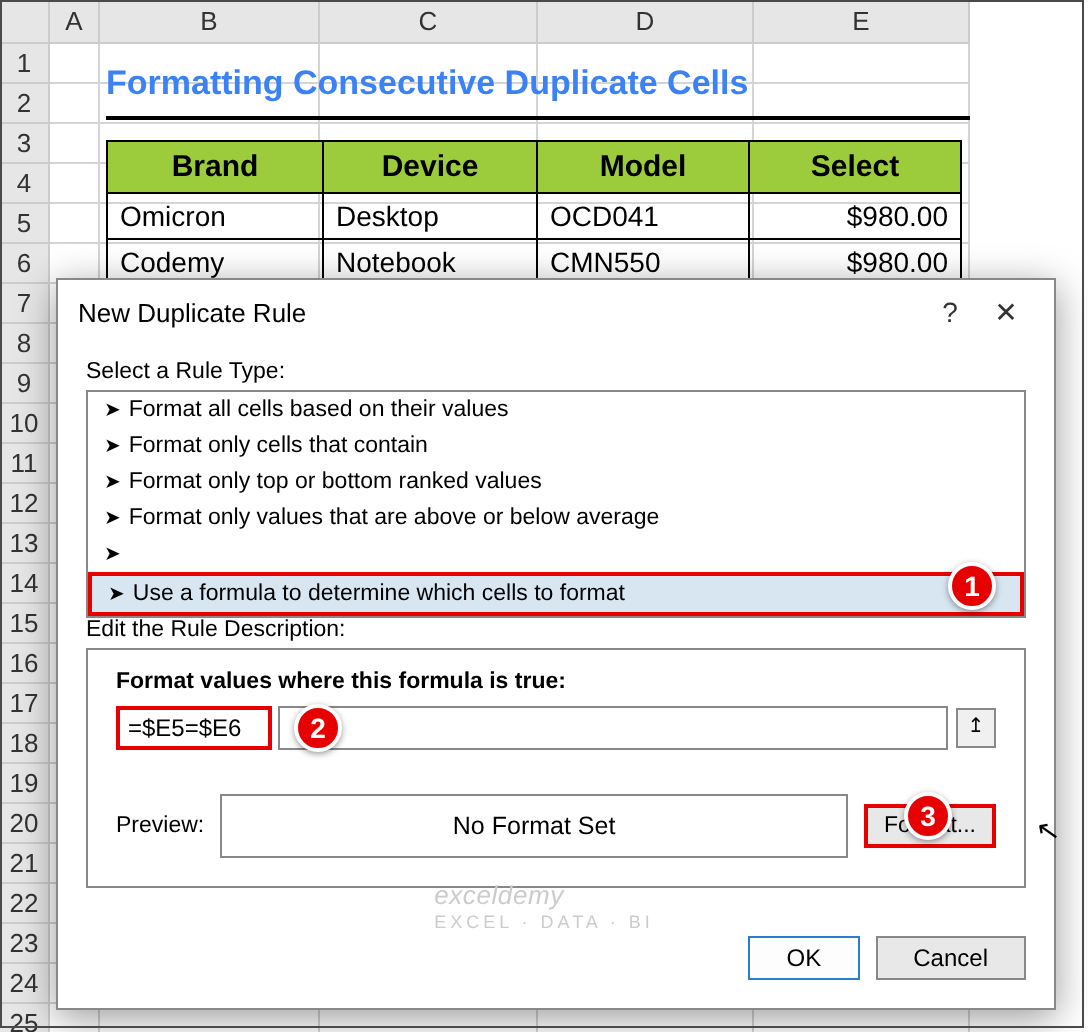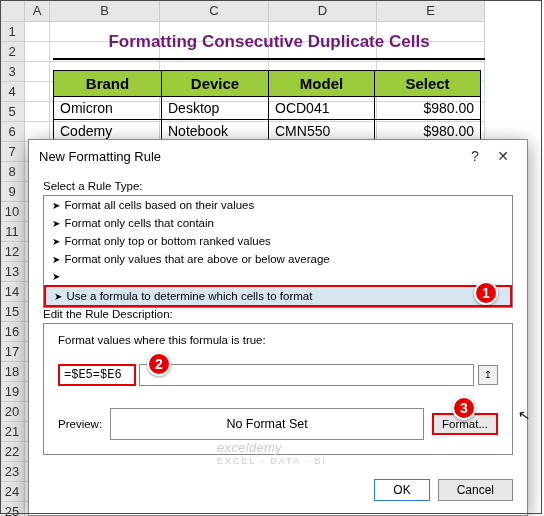--- a/index.html
+++ b/index.html
@@ -7,42 +7,42 @@
 
     
     .sheet { position: absolute; top: 0; left: 0; width: 100%; height: 100%; }
     .col-headers { display: flex; }
     .col-header { background: #e6e6e6; border-right: 1px solid #ccc; border-bottom: 1px solid #ccc; height: 22px; text-align: center; font-size: 13px; line-height: 22px; color: #333; }
     .row-label { background: #e6e6e6; border-right: 1px solid #ccc; border-bottom: 1px solid #ccc; width: 25px; text-align: center; font-size: 13px; line-height: 20px; color: #333; }
     .sheet-row { display: flex; height: 20px; }
     .cell { border-right: 1px solid #d4d4d4; border-bottom: 1px solid #d4d4d4; background: #fff; }
 
     
-    .sheet-title { position: absolute; top: 32px; left: 53px; width: 432px; text-align: center; font-size: 17px; font-weight: bold; color: #701a75; }
+    .sheet-title { position: absolute; top: 32px; left: 53px; width: 432px; text-align: left; font-size: 17px; font-weight: bold; color: #3b82f6; }
     .underline-bar { position: absolute; top: 58px; left: 53px; width: 432px; height: 1.5px; background: #000; }
     .data-table { position: absolute; top: 70px; left: 53px; border-collapse: collapse; }
     .data-table th { background: #9ccc3c; color: #000; font-size: 15px; font-weight: bold; border: 1px solid #000; padding: 4px 8px; }
     .data-table td { border: 1px solid #000; font-size: 14px; padding: 3px 6px; }
     .right { text-align: right; }
 
     
     .dialog { position: absolute; top: 139px; left: 28px; width: 500px; background: #fff; border: 1px solid #888; box-shadow: 0 4px 18px rgba(0,0,0,0.4); font-size: 12px; }
     .titlebar { display: flex; align-items: center; padding: 8px 10px; font-size: 13px; color: #000; }
     .titlebar .spacer { flex: 1; }
     .titlebar .btn { width: 28px; text-align: center; font-size: 14px; color: #333; }
     .dialog-body { padding: 8px 14px 14px 14px; }
     .section-label { font-size: 11.5px; margin-bottom: 3px; }
     .rule-list { border: 1px solid #888; background: #fff; }
     .rule-item { padding: 3px 8px; font-size: 11.5px; display: flex; align-items: center; gap: 4px; }
     .rule-item.selected { background: #d8e6f2; border: 2.5px solid #e60000; margin: -0px; }
     .arrow { font-size: 10px; }
     .desc-box { border: 1px solid #888; padding: 10px 14px 14px 14px; margin-top: 3px; }
-    .desc-label { font-weight: normal; font-size: 11.5px; margin-bottom: 18px; }
+    .desc-label { font-weight: bold; font-size: 11.5px; margin-bottom: 6px; }
     .formula-row { display: flex; align-items: center; gap: 4px; }
-    .formula-input { width: 78px; padding: 2px 4px; font-size: 12px; border: 2.5px solid #e60000; outline: none; font-family: Liberation Mono, monospace; }
+    .formula-input { width: 78px; padding: 2px 4px; font-size: 12px; border: 2.5px solid #e60000; outline: none; font-family: Liberation Sans, sans-serif; }
     .range-btn { margin-left: auto; width: 20px; height: 20px; border: 1px solid #888; background: #f0f0f0; text-align: center; line-height: 18px; font-size: 10px; }
     .preview-row { display: flex; align-items: center; margin-top: 22px; gap: 8px; }
     .preview-label { font-size: 11.5px; }
     .preview-box { flex: 1; border: 1px solid #888; text-align: center; padding: 8px 0; font-size: 12.5px; }
     .format-btn { border: 2.5px solid #e60000; padding: 3px 8px; font-size: 11.5px; background: #e8e8e8; position: relative; }
     .dialog-buttons { display: flex; justify-content: flex-end; gap: 8px; padding: 10px 14px 14px 0; }
     .dlg-btn { padding: 3px 18px; font-size: 12px; border: 1px solid #888; background: #e8e8e8; }
     .dlg-btn.ok { border: 1px solid #2b7cd3; background: #fdfdfe; }
     .watermark { position: absolute; left: 50%; transform: translateX(-50%); top: 440px; font-size: 13px; font-style: italic; color: #ccc; letter-spacing: 0.3px; font-family: Georgia, serif; }
     .watermark .sub { display: block; font-size: 9px; text-align: center; letter-spacing: 2px; font-style: normal; }
@@ -292,21 +292,21 @@
     <td>Codemy</td>
     <td>Notebook</td>
     <td>CMN550</td>
     <td class="right">$980.00</td>
   </tr>
 </tbody>
   </table>
 
 <div class="dialog">
   <div class="titlebar">
-    <span>New Formatting Rule</span>
+    <span>New Duplicate Rule</span>
     <span class="spacer"></span>
     <span class="btn">?</span>
     <span class="btn">✕</span>
   </div>
   <div class="dialog-body">
     <div class="section-label">Select a Rule Type:</div>
     <div class="rule-list">
       <div class="rule-item">
           <span class="arrow">➤</span>
           <span>Format all cells based on their values</span>

